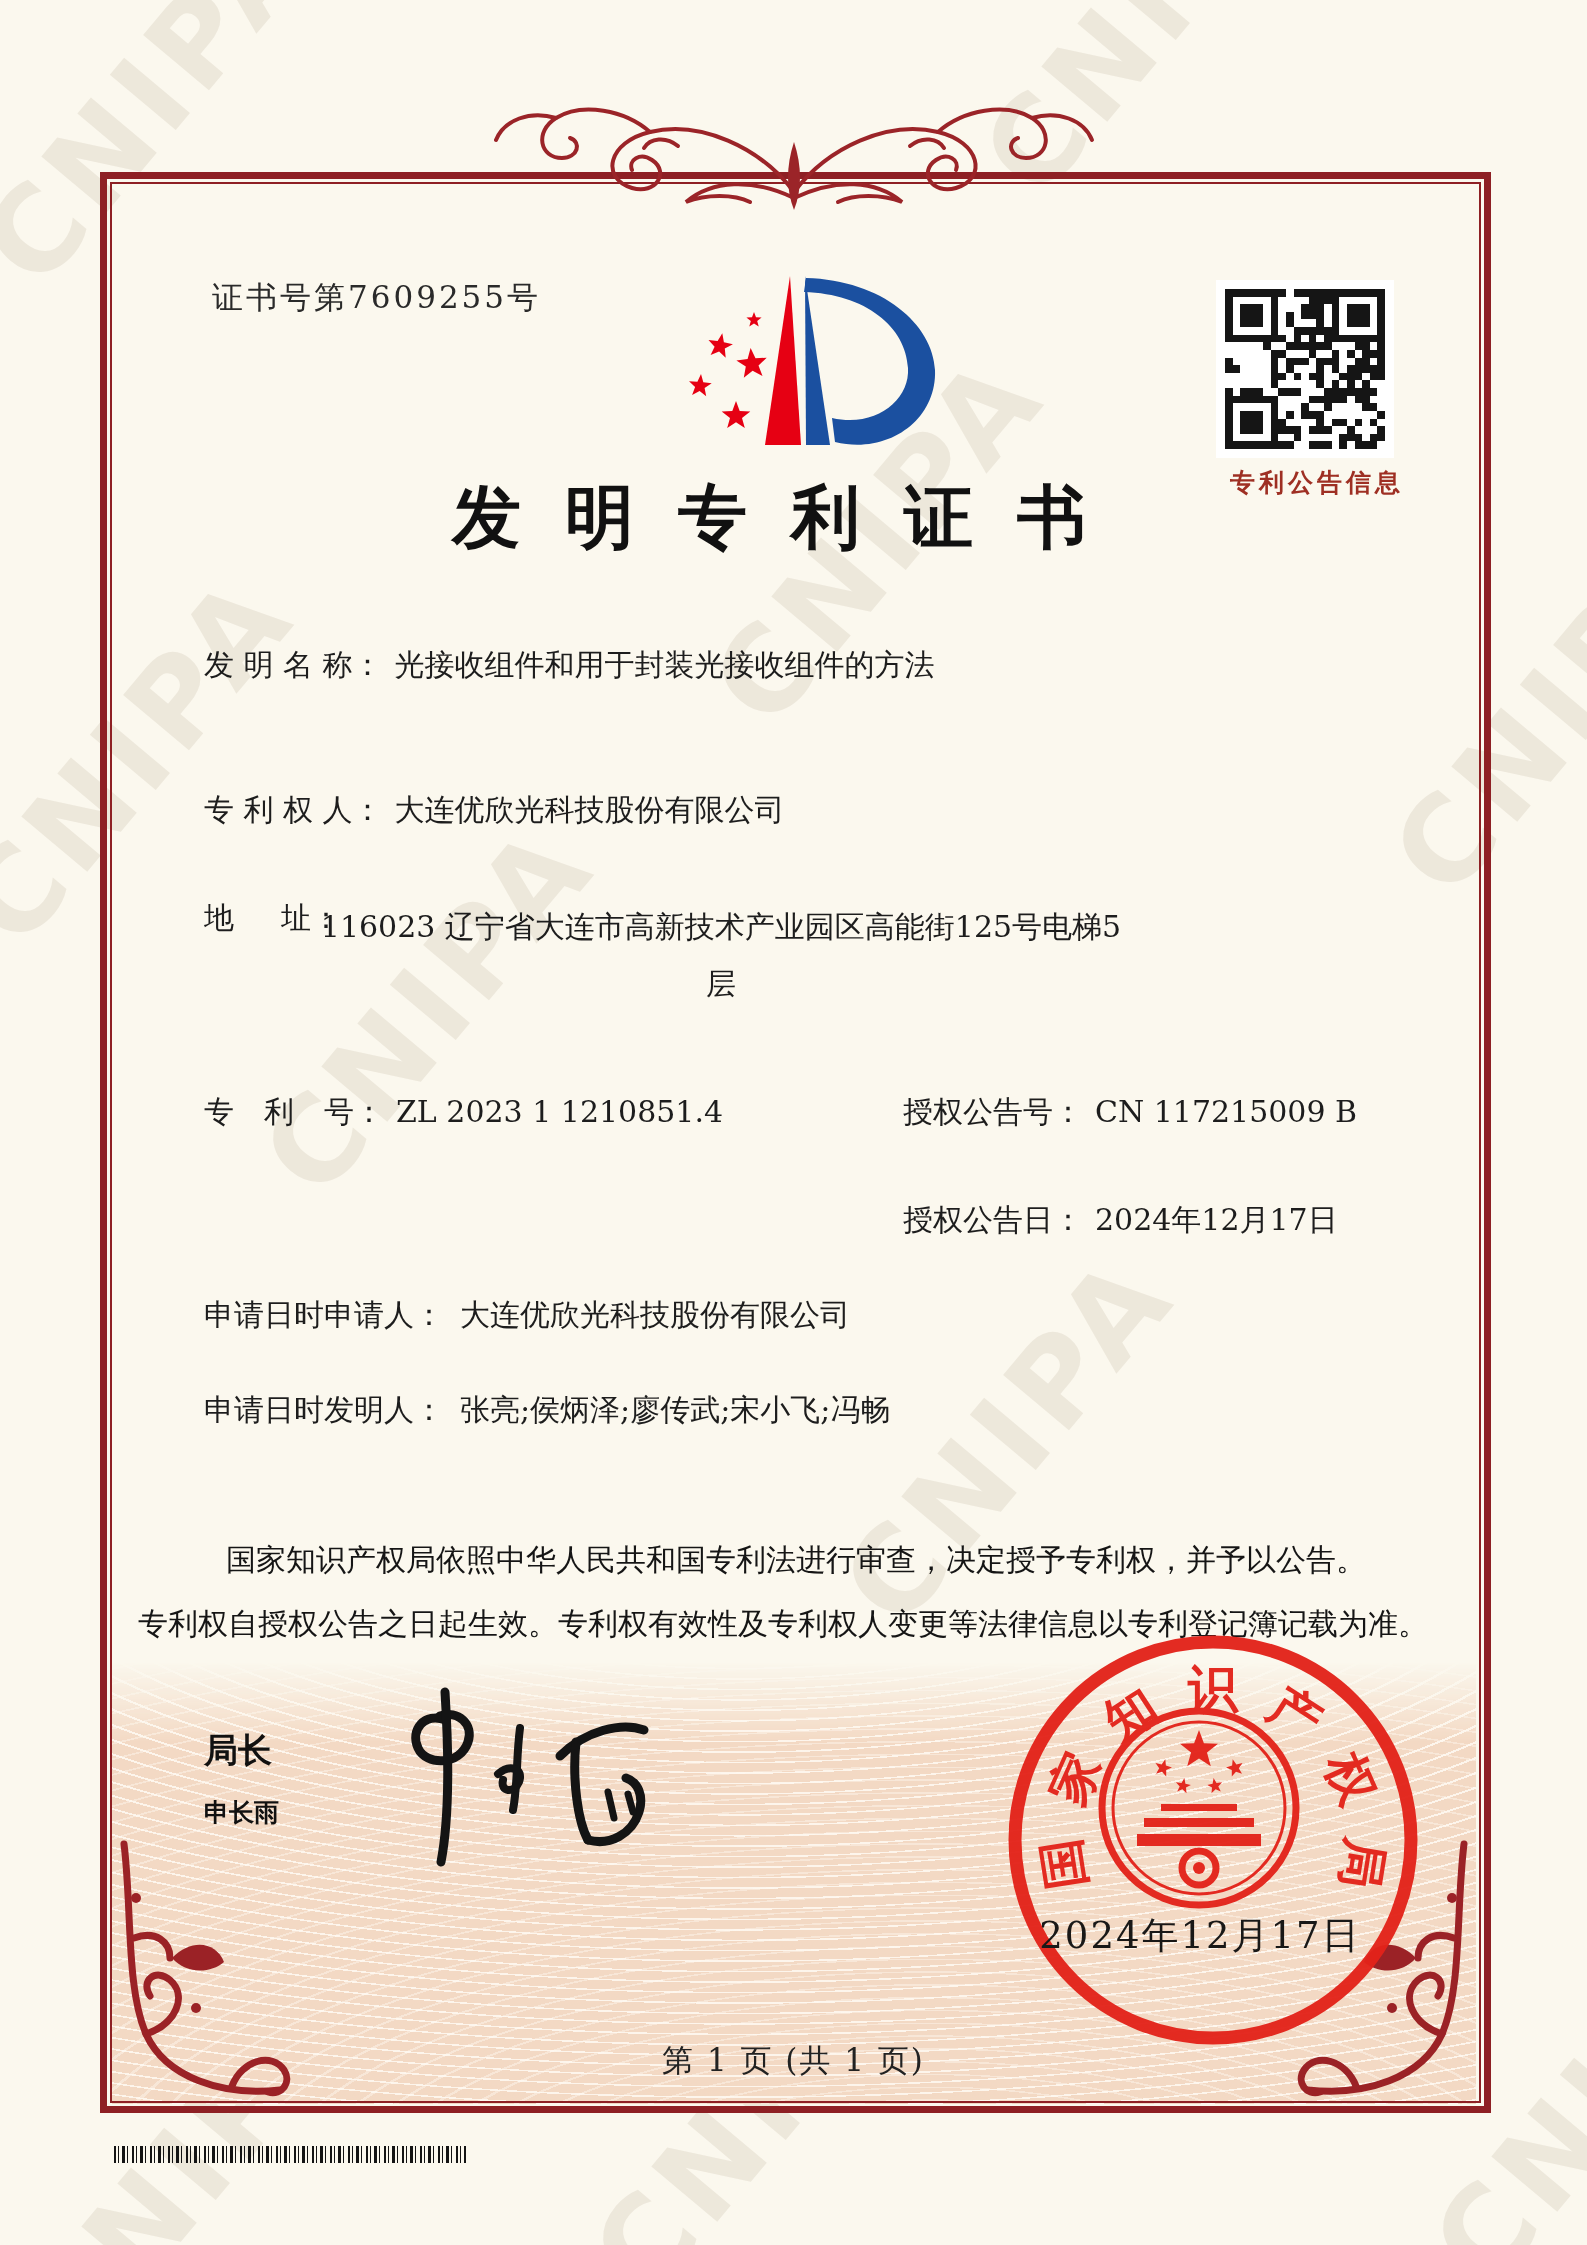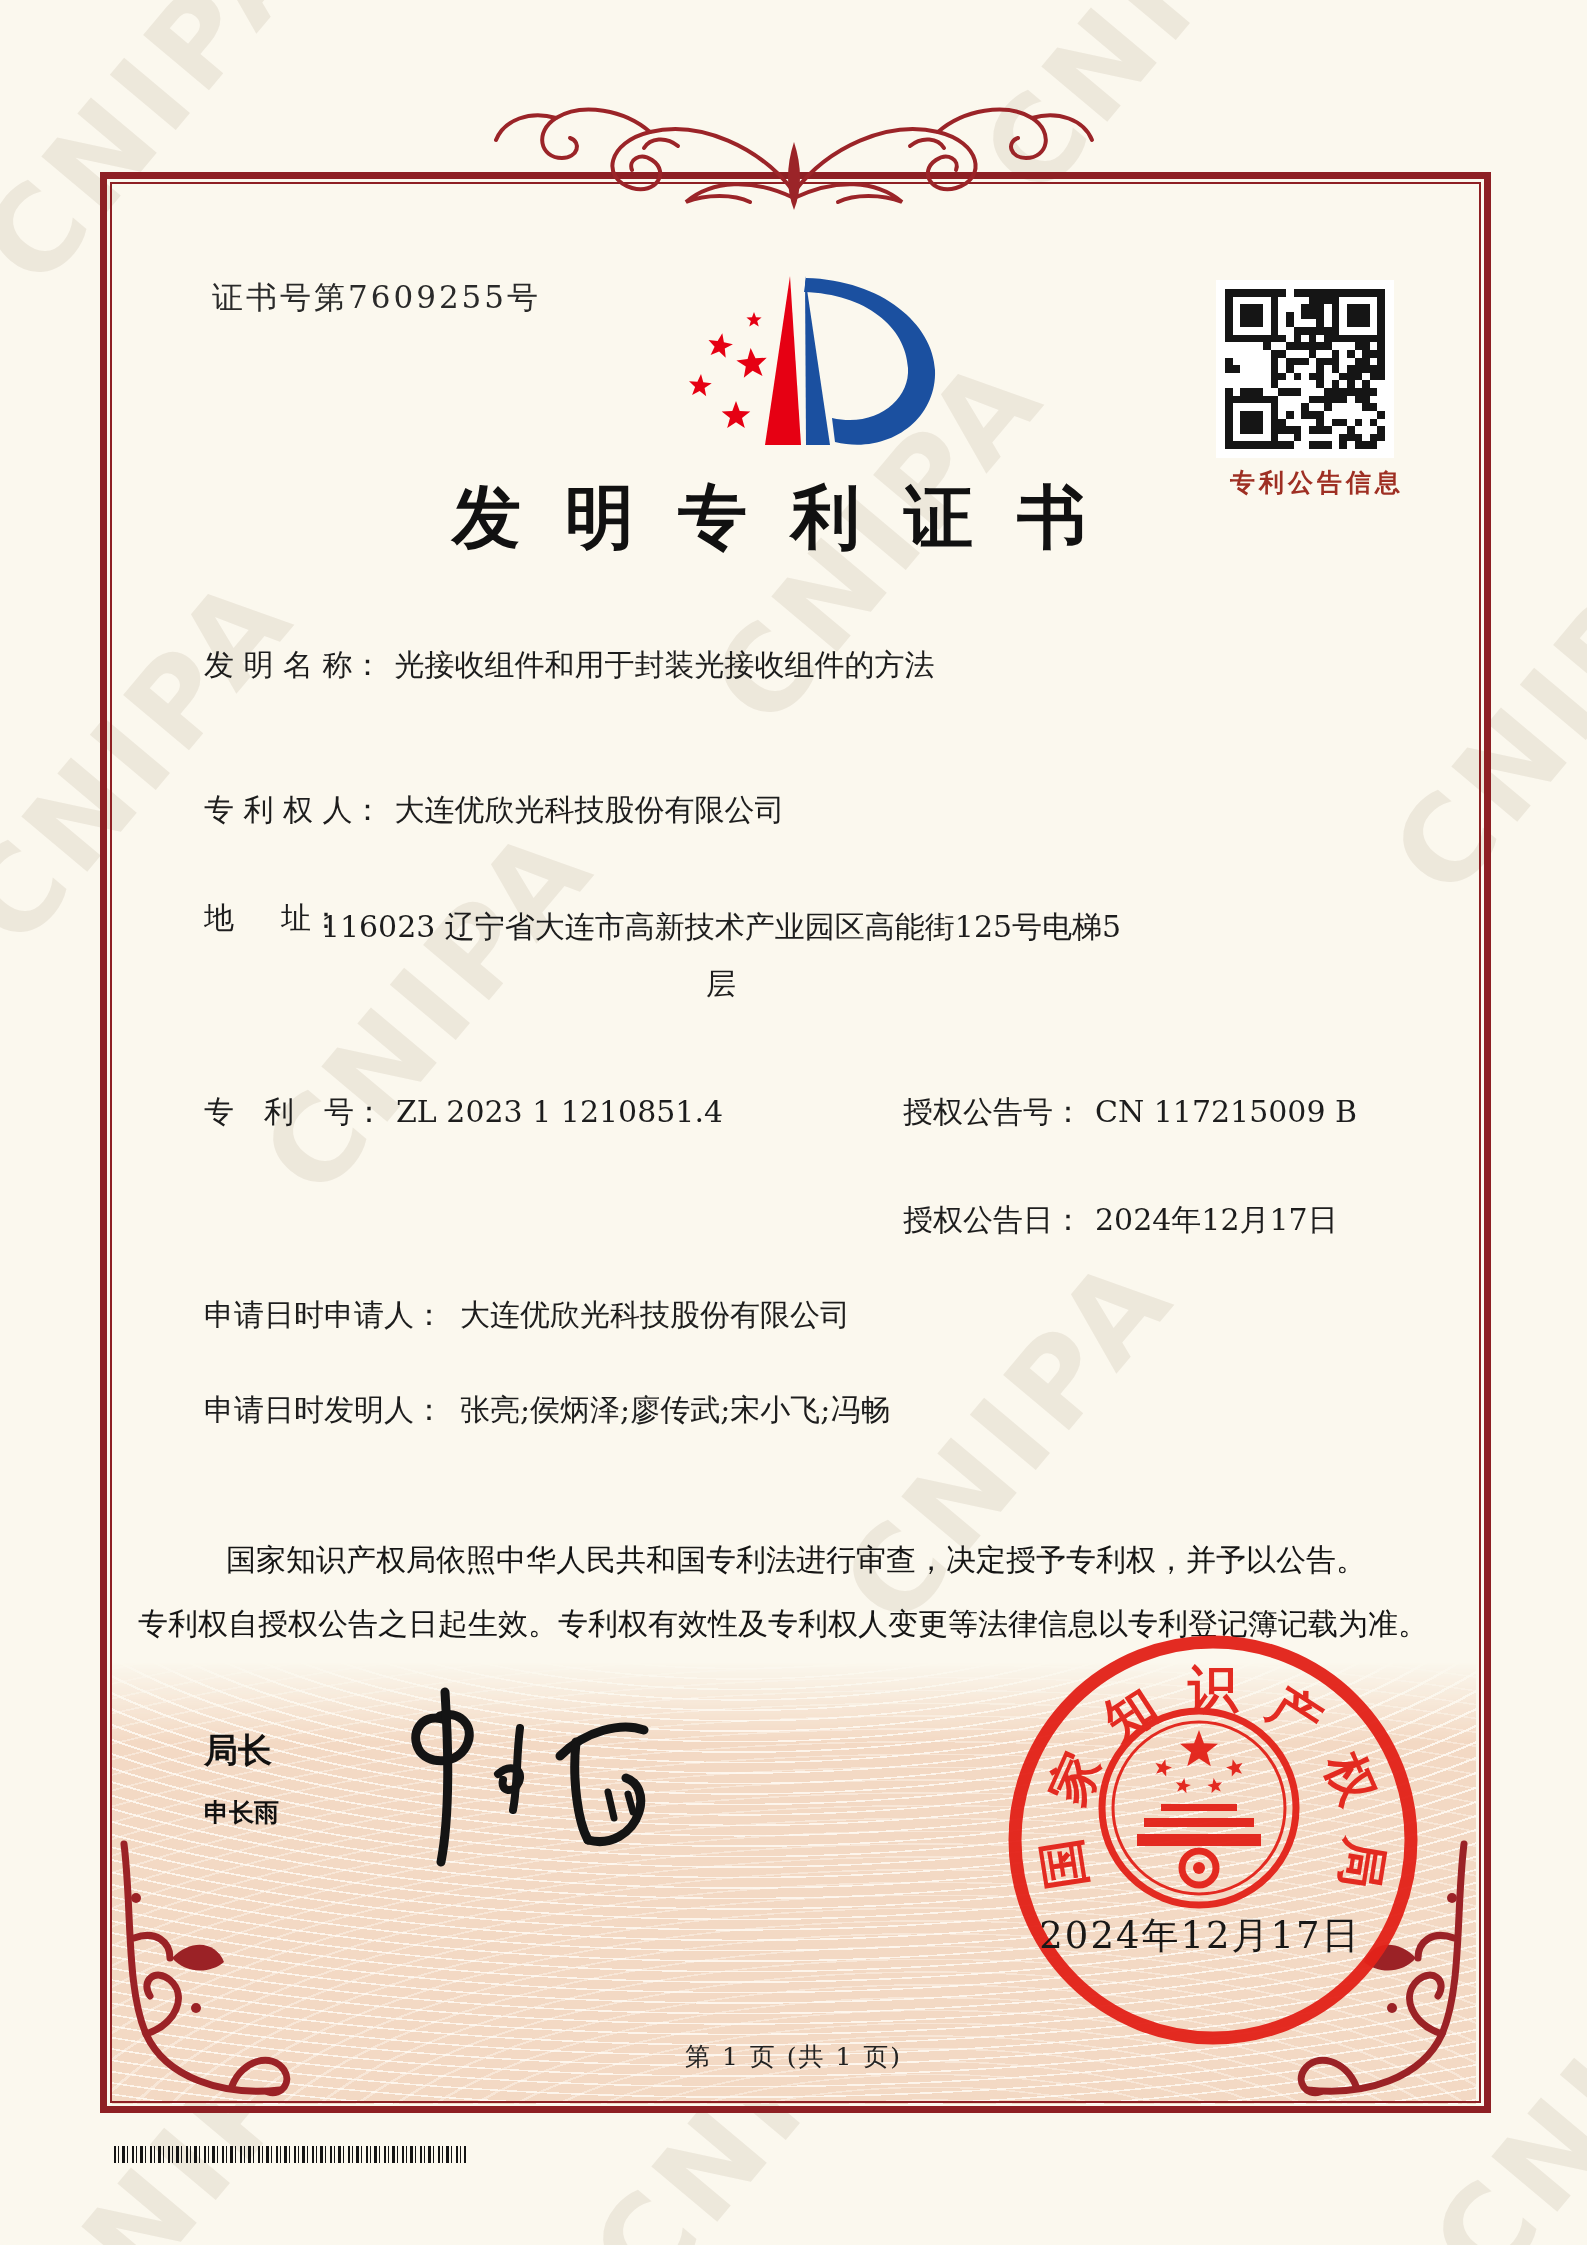--- a/index.html
+++ b/index.html
@@ -53,21 +53,21 @@
   
   .st1{position:absolute;left:226px;top:1540px;font-size:30px;white-space:nowrap;color:#151515;z-index:4;}
   .st2{position:absolute;left:138px;top:1604px;font-size:30px;white-space:nowrap;color:#151515;z-index:4;}
   
   .signer-title{position:absolute;left:204px;top:1728px;font-size:34px;font-weight:700;z-index:4;
       font-family:"DejaVu Sans","Liberation Sans",sans-serif;color:#111;}
   .signer-name{position:absolute;left:204px;top:1796px;font-size:25px;font-weight:700;z-index:4;
       font-family:"DejaVu Sans","Liberation Sans",sans-serif;color:#111;}
   .sig{position:absolute;left:388px;top:1680px;width:280px;height:210px;z-index:4;}
   .seal{position:absolute;left:992px;top:1618px;width:442px;height:442px;z-index:5;opacity:.96;}
-  .footer-page{position:absolute;left:50%;top:2040px;transform:translateX(-50%);font-size:25px;
+  .footer-page{position:absolute;left:50%;top:2040px;transform:translateX(-50%);font-size:31px;
       color:#222;z-index:4;letter-spacing:2px;}
   .barcode{position:absolute;left:114px;top:2146px;width:352px;height:17px;z-index:4;
       background:repeating-linear-gradient(90deg,#141414 0 2px,transparent 2px 4px,#141414 4px 5px,
       transparent 5px 8px,#141414 8px 11px,transparent 11px 13px,#141414 13px 14px,transparent 14px 18px);}
 </style>
 </head>
 <body>
 
 <div class="page">
 

